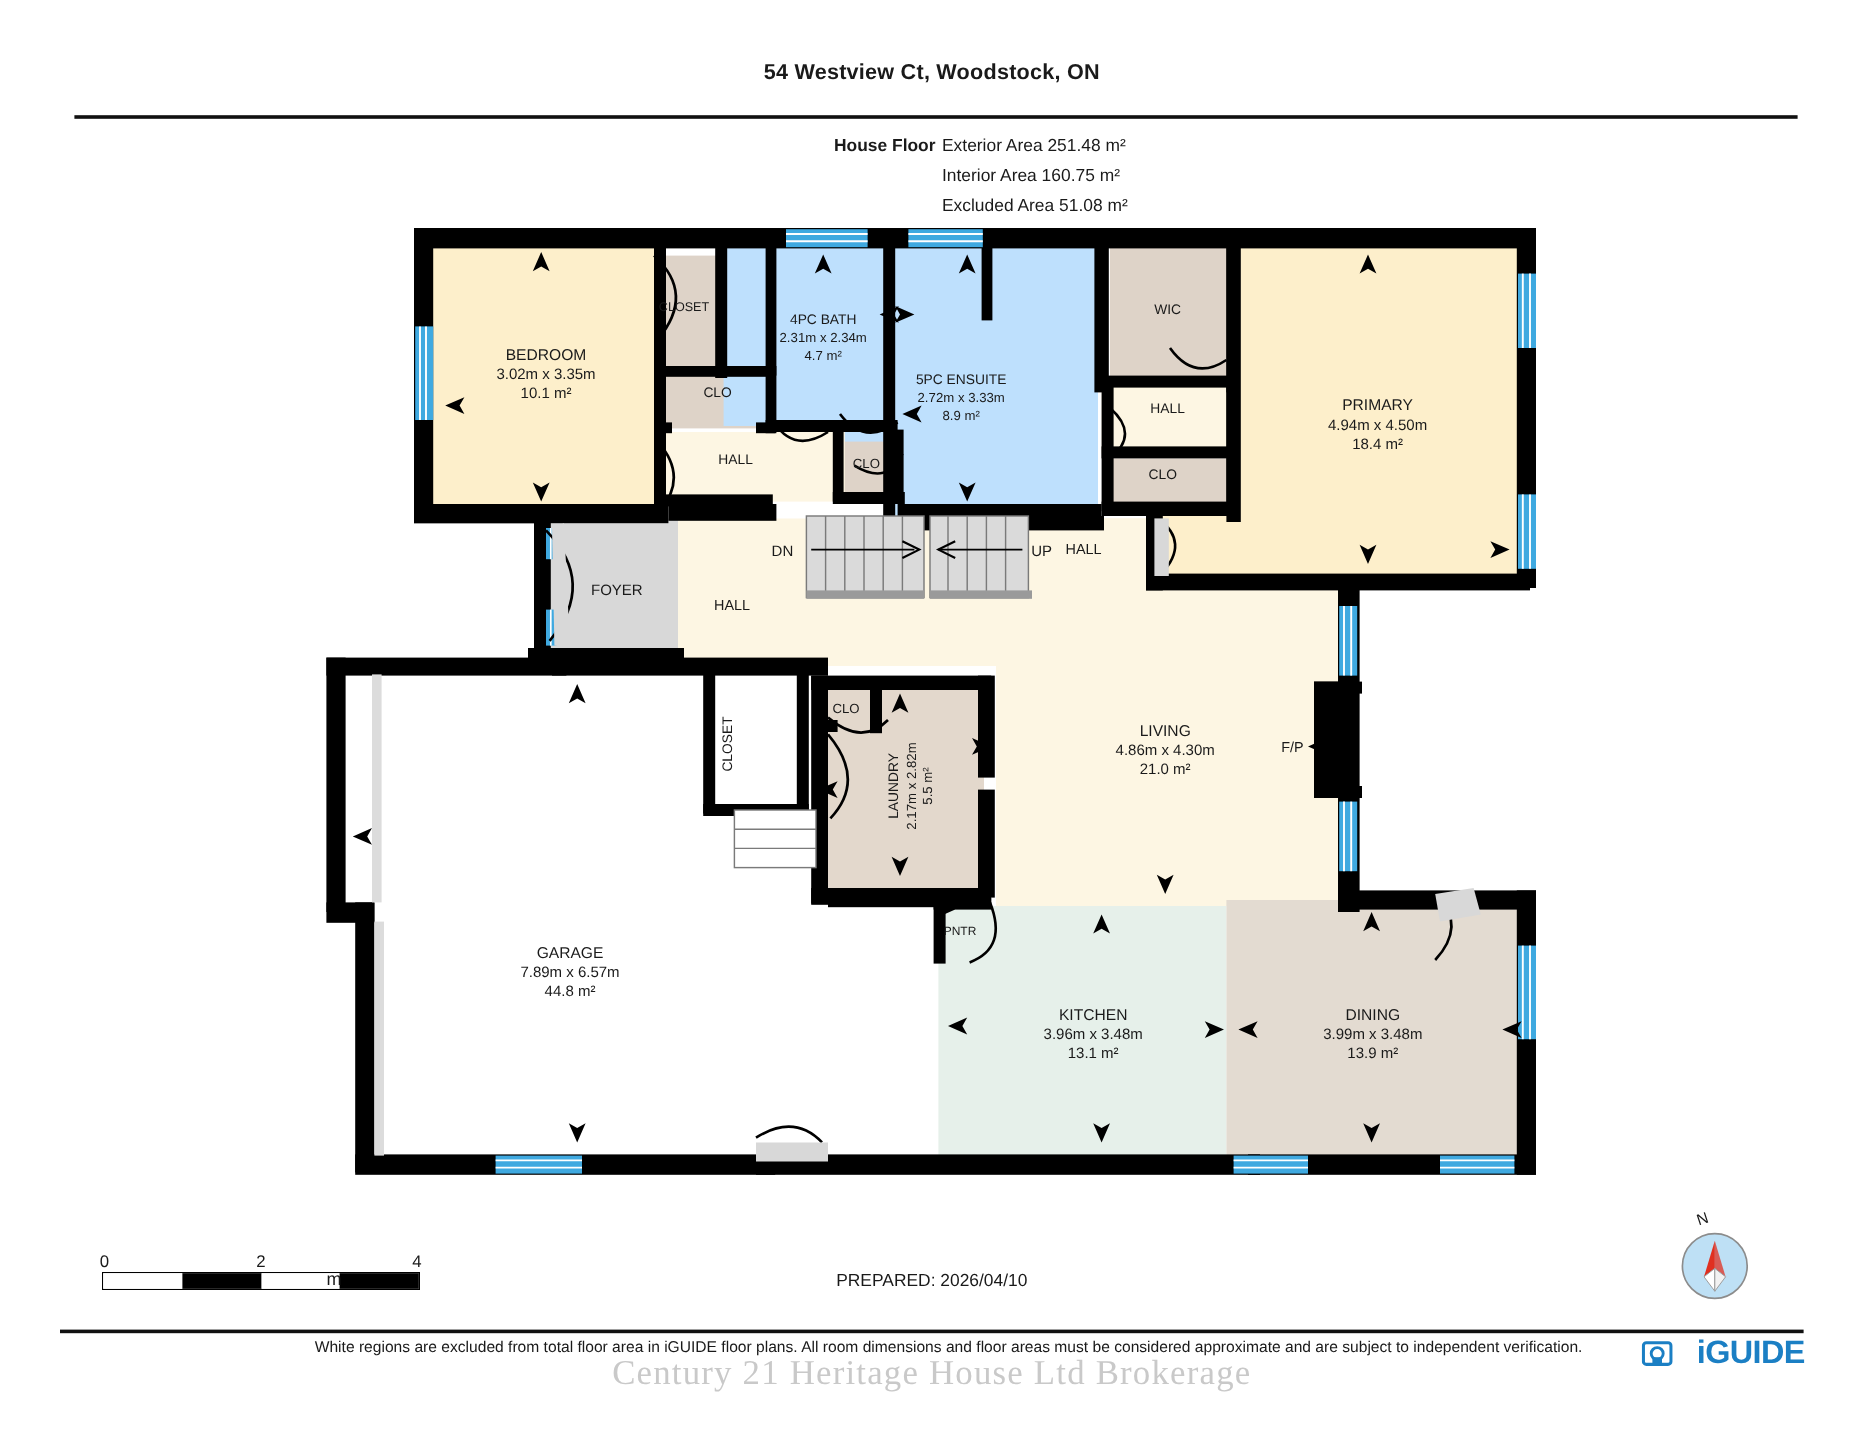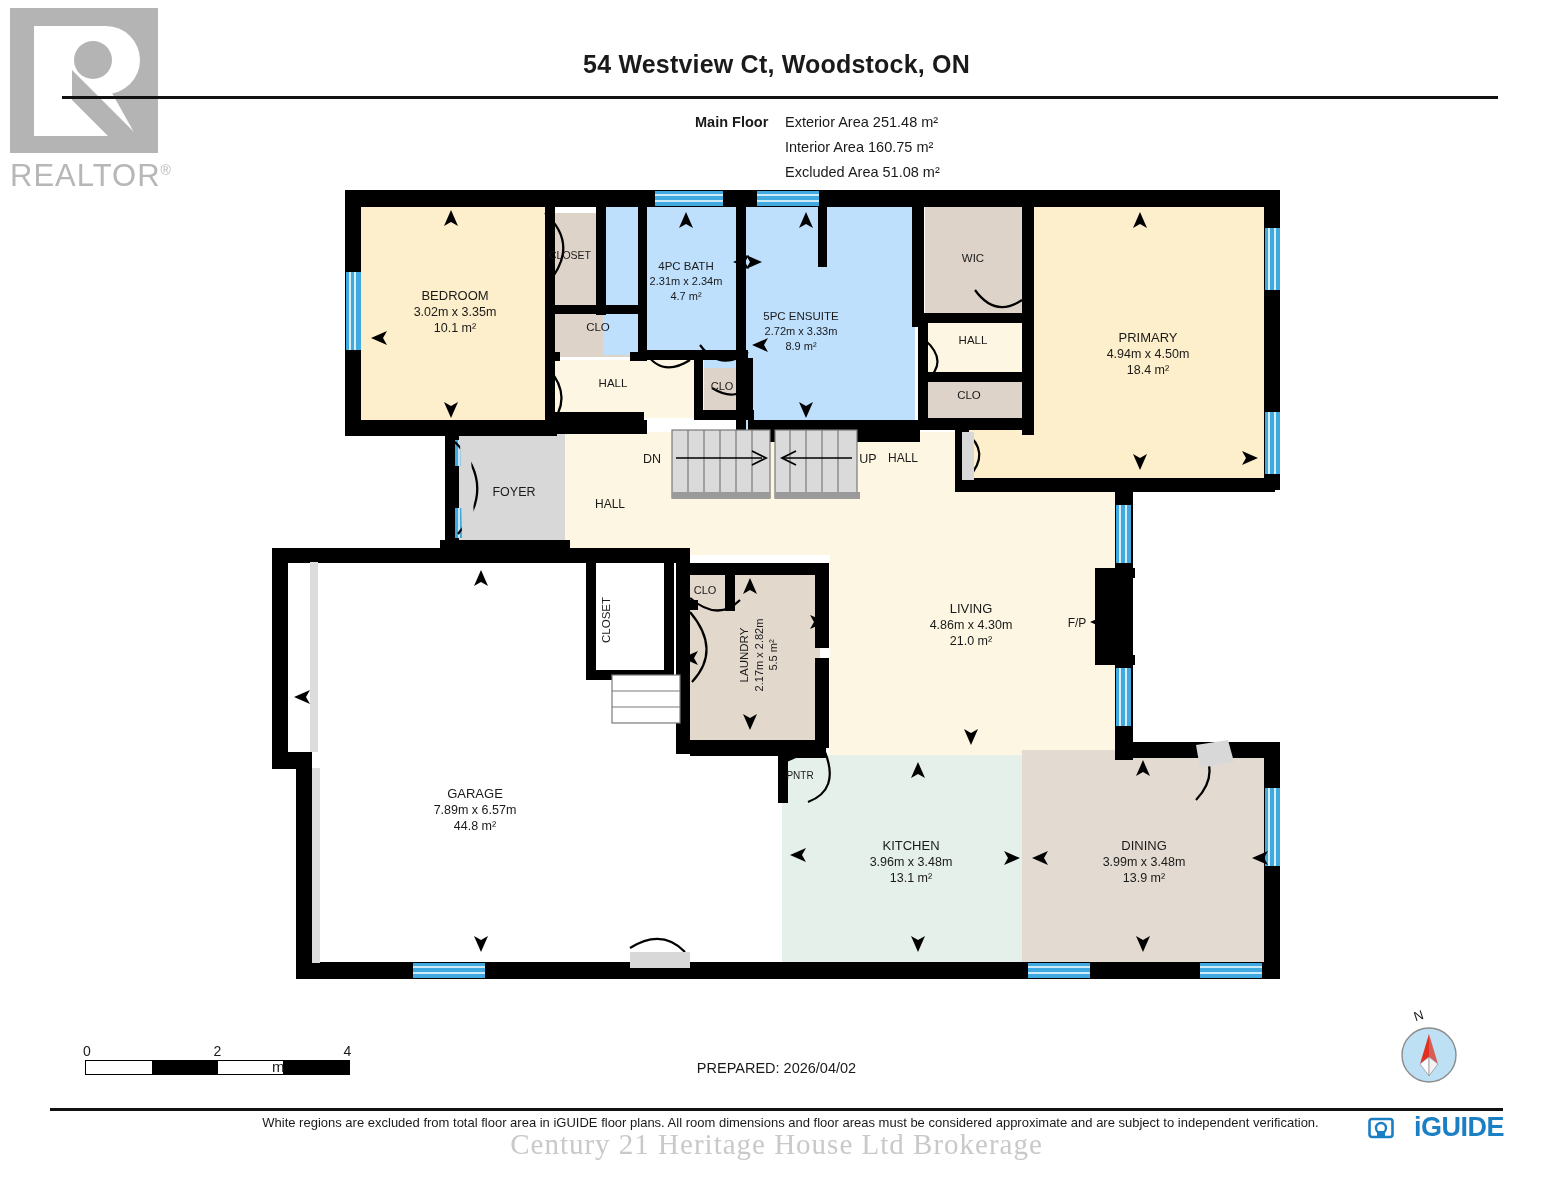--- a/index.html
+++ b/index.html
@@ -13,21 +13,21 @@
 
   
   .realtor-logo{position:absolute;left:10px;top:8px;width:160px;height:200px;}
   .realtor-sq{position:absolute;left:0;top:0;width:148px;height:145px;background:#b4b4b4;}
   .realtor-word{position:absolute;left:0;top:150px;font-size:31px;letter-spacing:1px;
     color:#b7b7b7;font-family:"Liberation Sans",sans-serif;font-weight:400;}
   .realtor-reg{font-size:14px;vertical-align:super;}
 
   
   .title{position:absolute;left:0;right:0;top:50px;text-align:center;
-    font-size:25px;font-weight:bold;letter-spacing:.2px;}
+    font-size:18px;font-weight:bold;letter-spacing:.2px;}
   .hrule{position:absolute;left:62px;right:55px;top:96px;height:3px;background:#111;}
   .meta{position:absolute;left:695px;top:110px;font-size:14.5px;line-height:25px;}
   .meta .lbl{font-weight:bold;display:inline-block;width:90px;}
   .meta .row{white-space:nowrap;}
 
   
   #plan{position:absolute;left:0;top:0;width:1553px;height:1010px;}
 
   
   .scale-wrap{position:absolute;left:85px;top:1043px;width:265px;}
@@ -54,38 +54,25 @@
   
   .compass{position:absolute;left:1398px;top:1024px;width:62px;height:62px;}
   .compass .nlbl{position:absolute;left:16px;top:-16px;font-size:13px;
     transform:rotate(-18deg);}
 </style>
 </head>
 <body>
 
 <div id="page">
 
-  <div class="realtor-logo">
-    <div class="realtor-sq">
-      <svg width="148" height="145" viewBox="0 0 148 145">
-        <rect x="24" y="18" width="38" height="110" fill="#ffffff"></rect>
-        <path d="M62 18 H96 a34 34 0 0 1 0 68 H62 Z" fill="#ffffff"></path>
-        <path d="M62 60 H88 L126 128 H96 Z" fill="#ffffff"></path>
-        <rect x="62" y="86" width="34" height="42" fill="#ffffff"></rect>
-        <path d="M62 62 L128 128 H98 L62 92 Z" fill="#b4b4b4"></path>
-        <circle cx="83" cy="52" r="19" fill="#b4b4b4"></circle>
-      </svg>
-    </div>
-    <div class="realtor-word"><span>REALTOR</span><span class="realtor-reg">®</span></div>
-  </div>
 
   <div class="title">54 Westview Ct, Woodstock, ON</div>
   <div class="hrule"></div>
   <div class="meta">
-    <div class="row"><span class="lbl">Main Floor</span><span>Exterior Area 251.48 m²</span></div>
+    <div class="row"><span class="lbl">House Floor</span><span>Exterior Area 251.48 m²</span></div>
     <div class="row"><span class="lbl"></span><span>Interior Area 160.75 m²</span></div>
     <div class="row"><span class="lbl"></span><span>Excluded Area 51.08 m²</span></div>
   </div>
 
   <svg id="plan" viewBox="0 0 1553 1010">
     <defs>
       <g id="winH">
           <rect width="100%" height="100%" fill="#3FA9E0"></rect>
         </g>
     </defs>
@@ -467,21 +454,21 @@
     </div>
     <div class="scale-bar">
       <i></i>
         <i></i>
         <i></i>
         <i></i>
     </div>
   </div>
   <div class="scale-unit">m</div>
 
-  <div class="prepared">PREPARED: 2026/04/02</div>
+  <div class="prepared">PREPARED: 2026/04/10</div>
 
   <div class="compass">
     <svg width="62" height="62" viewBox="0 0 62 62">
       <circle cx="31" cy="31" r="27" fill="#BEE0F5" stroke="#8c8c8c" stroke-width="1.4"></circle>
       <polygon points="31,10 22,40 31,33" fill="#E03020"></polygon>
       <polygon points="31,10 40,40 31,33" fill="#E03020" opacity="0.75"></polygon>
       <polygon points="31,52 22,40 31,33" fill="#ffffff" stroke="#9a9a9a" stroke-width="0.8"></polygon>
       <polygon points="31,52 40,40 31,33" fill="#f2f2f2" stroke="#9a9a9a" stroke-width="0.8"></polygon>
     </svg>
     <span class="nlbl">N</span>

